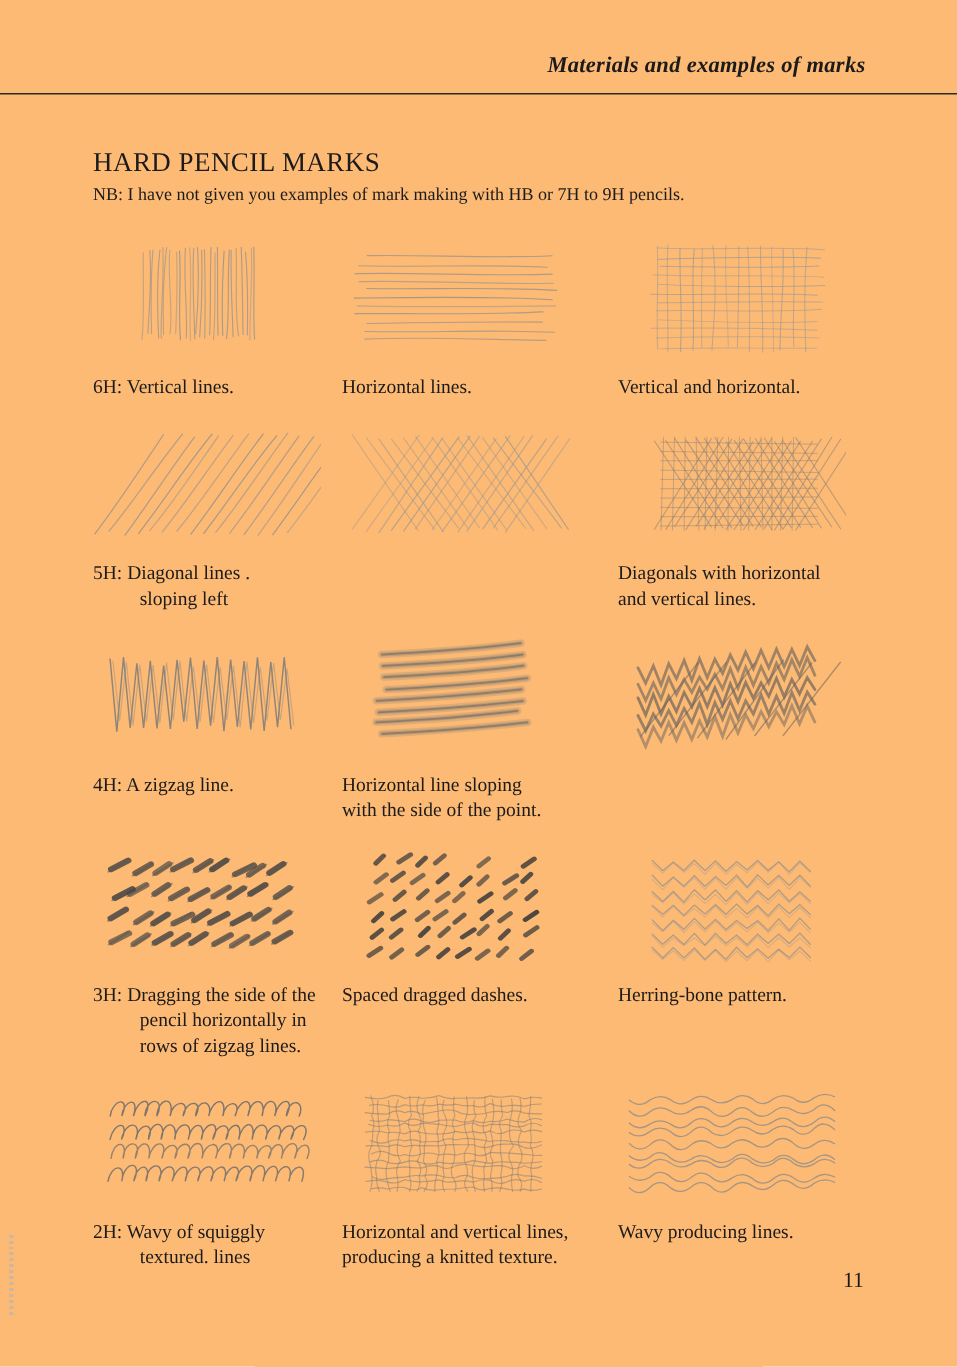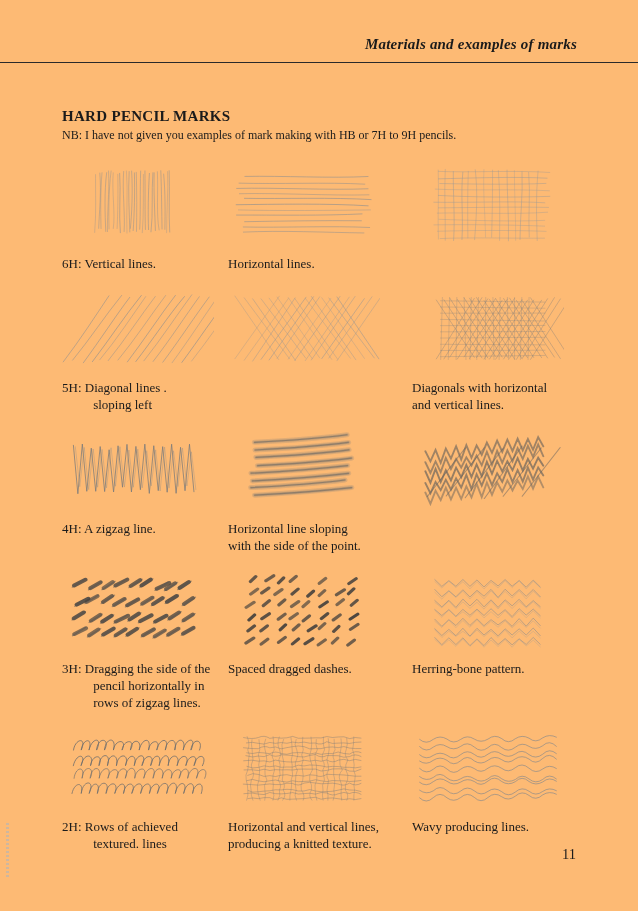--- a/index.html
+++ b/index.html
@@ -11,21 +11,21 @@
   .header-title{
     position:absolute;top:36px;right:61px;
     font-style:italic;font-weight:bold;font-size:15px;letter-spacing:.2px;
   }
   .rule{
     position:absolute;top:62px;left:0;width:638px;
     border:none;border-top:1px solid #2a2a2a;margin:0;
   }
   .content{position:absolute;top:98px;left:62px;right:40px;}
   .section-heading{
-    margin:10px 0 3px 0;font-size:15px;font-weight:bold;letter-spacing:.3px;
+    margin:0 0 3px 0;font-size:18px;font-weight:normal;letter-spacing:.3px;
   }
   .note{margin:0 0 22px 0;font-size:12px;}
   .grid{
     display:grid;grid-template-columns:166px 184px 183px;
     row-gap:16px;column-gap:0;
   }
   .cell{margin:0;}
   .sample{width:152px;height:84px;display:block;margin:0 0 7px 0;}
   .caption{
     font-size:13px;line-height:1.3;white-space:pre-line;
@@ -118,20 +118,21 @@
             <path d="M 24.5 28.7 C 60 30.8 110 28.4 144.6 30.7" fill="none" stroke="#979797" stroke-width="0.75" stroke-opacity="0.5080966548295692" stroke-linecap="round"></path>
             <path d="M 27.8 36.2 C 60 38.3 110 38.8 145.1 37.3" fill="none" stroke="#979797" stroke-width="0.75" stroke-opacity="0.6310463003115728" stroke-linecap="round"></path>
             <path d="M 23.0 44.3 C 60 45.0 110 42.7 139.8 45.0" fill="none" stroke="#979797" stroke-width="0.75" stroke-opacity="0.6135188785614446" stroke-linecap="round"></path>
             <path d="M 27.8 51.0 C 60 50.8 110 49.6 143.7 50.5" fill="none" stroke="#979797" stroke-width="0.75" stroke-opacity="0.5645451131509617" stroke-linecap="round"></path>
             <path d="M 26.6 57.3 C 60 56.3 110 59.1 142.8 56.2" fill="none" stroke="#979797" stroke-width="0.75" stroke-opacity="0.5196388819487765" stroke-linecap="round"></path>
             <path d="M 28.2 64.6 C 60 66.0 110 67.5 139.7 65.9" fill="none" stroke="#979797" stroke-width="0.75" stroke-opacity="0.4882581546204165" stroke-linecap="round"></path>
             <path d="M 23.1 71.3 C 60 70.7 110 71.3 139.6 72.8" fill="none" stroke="#979797" stroke-width="0.75" stroke-opacity="0.5200159301282838" stroke-linecap="round"></path>
             <path d="M 26.8 78.9 C 60 77.7 110 77.5 141.2 79.0" fill="none" stroke="#979797" stroke-width="0.75" stroke-opacity="0.48964117423165593" stroke-linecap="round"></path>
             <path d="M 29.6 87.6 C 60 85.9 110 87.5 139.5 87.1" fill="none" stroke="#979797" stroke-width="0.75" stroke-opacity="0.5006897569866852" stroke-linecap="round"></path>
           </svg>
+    <figcaption class="caption">Vertical and horizontal.</figcaption>
   </figure>
         <figure class="cell">
     <svg class="sample" viewBox="0 0 160 100" preserveAspectRatio="none" xmlns="http://www.w3.org/2000/svg">
             <path d="M 1.3 86.8 C 19.3 60 35.3 32 49.4 8.1" fill="none" stroke="#8f8f8f" stroke-width="0.9" stroke-opacity="0.6937988625490107" stroke-linecap="round"></path>
             <path d="M 11.2 84.7 C 29.2 60 45.2 32 62.8 7.6" fill="none" stroke="#8f8f8f" stroke-width="0.9" stroke-opacity="0.6447543063899502" stroke-linecap="round"></path>
             <path d="M 22.5 87.8 C 40.5 60 56.5 32 71.3 9.9" fill="none" stroke="#8f8f8f" stroke-width="0.9" stroke-opacity="0.7134533656178974" stroke-linecap="round"></path>
             <path d="M 32.0 86.5 C 50.0 60 66.0 32 83.5 7.7" fill="none" stroke="#8f8f8f" stroke-width="0.9" stroke-opacity="0.7544559298548847" stroke-linecap="round"></path>
             <path d="M 39.7 84.3 C 57.7 60 73.7 32 88.1 9.0" fill="none" stroke="#8f8f8f" stroke-width="0.9" stroke-opacity="0.5276231310446746" stroke-linecap="round"></path>
             <path d="M 48.6 85.3 C 66.6 60 82.6 32 98.2 8.9" fill="none" stroke="#8f8f8f" stroke-width="0.9" stroke-opacity="0.5669214197667316" stroke-linecap="round"></path>
             <path d="M 58.9 84.6 C 76.9 60 92.9 32 109.1 7.7" fill="none" stroke="#8f8f8f" stroke-width="0.9" stroke-opacity="0.561336672201287" stroke-linecap="round"></path>
@@ -437,21 +438,21 @@
           </svg>
     <figcaption class="caption">Herring-bone pattern.</figcaption>
   </figure>
         <figure class="cell">
     <svg class="sample" viewBox="0 0 160 100" preserveAspectRatio="none" xmlns="http://www.w3.org/2000/svg">
             <path d="M 12.1 26.3 c 1.4 -13.6 14.6 -16.5 8.1 0 c 1.3 -13.0 12.7 -16.7 8.2 0 c 3.0 -15.2 14.9 -16.3 8.0 0 c 1.1 -16.5 15.1 -14.5 8.3 0 c 1.3 -15.6 13.3 -16.2 9.4 0 c 1.6 -13.1 15.2 -14.0 9.1 0 c 1.5 -13.4 15.2 -13.4 8.8 0 c 1.1 -15.0 12.9 -13.0 9.2 0 c 2.7 -14.2 13.5 -16.7 9.9 0 c 1.5 -13.2 14.1 -13.5 8.6 0 c 2.2 -13.9 14.4 -16.7 9.0 0 c 1.5 -14.8 13.7 -15.9 10.0 0 c 1.2 -17.0 12.9 -14.4 8.8 0 c 2.4 -14.5 15.3 -16.9 8.2 0 c 1.3 -15.1 13.8 -13.4 9.0 0" fill="none" stroke="#6d6d6d" stroke-width="1" stroke-opacity="0.8859303470235318" stroke-linecap="round"></path>
             <path d="M 11.9 44.9 c 3.0 -15.3 14.4 -15.0 8.1 0 c 3.0 -16.5 15.0 -14.1 10.0 0 c 1.3 -13.5 14.4 -14.9 8.9 0 c 1.0 -16.3 13.8 -15.8 8.9 0 c 1.1 -16.1 12.5 -15.1 9.5 0 c 1.0 -15.2 14.5 -15.9 9.5 0 c 3.0 -16.4 13.4 -13.5 9.2 0 c 1.7 -15.6 15.1 -16.0 8.1 0 c 2.3 -15.4 15.2 -13.7 9.2 0 c 1.3 -13.4 12.9 -16.8 8.9 0 c 2.8 -15.3 12.7 -16.4 9.5 0 c 1.3 -16.1 14.2 -14.3 9.4 0 c 2.1 -14.7 14.7 -14.9 9.2 0 c 2.1 -14.3 15.5 -14.6 8.6 0 c 2.2 -15.3 15.3 -14.4 8.9 0" fill="none" stroke="#6d6d6d" stroke-width="1" stroke-opacity="0.886811119923368" stroke-linecap="round"></path>
             <path d="M 12.7 59.9 c 1.2 -13.9 12.5 -15.8 8.4 0 c 1.1 -16.6 14.7 -14.5 8.5 0 c 1.2 -14.9 12.8 -16.2 9.5 0 c 2.2 -14.8 14.7 -15.9 9.2 0 c 1.9 -14.3 14.9 -13.2 9.2 0 c 1.4 -15.6 15.1 -14.5 9.1 0 c 1.9 -15.8 12.9 -15.9 9.9 0 c 1.4 -13.5 15.1 -16.0 9.5 0 c 2.6 -15.1 15.2 -16.1 9.8 0 c 1.3 -15.2 13.8 -14.9 9.6 0 c 1.4 -13.8 13.2 -13.8 9.5 0 c 1.4 -13.6 15.0 -13.7 8.3 0 c 2.0 -14.1 13.0 -15.2 9.0 0 c 2.6 -15.8 15.3 -15.5 9.3 0 c 2.0 -14.1 14.1 -13.9 8.7 0" fill="none" stroke="#6d6d6d" stroke-width="1" stroke-opacity="0.7247687780763954" stroke-linecap="round"></path>
             <path d="M 10.5 78.0 c 2.4 -13.9 12.9 -14.7 9.7 0 c 1.6 -16.8 15.2 -16.8 8.4 0 c 2.4 -15.6 13.2 -14.2 8.6 0 c 1.0 -16.5 14.7 -16.2 9.1 0 c 1.2 -14.5 14.8 -16.2 9.2 0 c 3.0 -13.3 14.1 -16.6 9.2 0 c 1.9 -15.9 14.9 -14.1 8.7 0 c 2.9 -15.9 15.1 -14.7 9.3 0 c 1.4 -13.2 14.0 -16.9 9.3 0 c 2.4 -15.2 14.6 -14.5 8.3 0 c 2.3 -15.4 15.3 -16.7 9.8 0 c 2.1 -16.2 14.3 -16.7 9.1 0 c 3.0 -16.6 14.3 -15.1 8.8 0 c 2.3 -14.8 14.0 -16.4 9.4 0 c 1.5 -13.5 13.9 -16.6 9.2 0" fill="none" stroke="#6d6d6d" stroke-width="1" stroke-opacity="0.8268755782861262" stroke-linecap="round"></path>
           </svg>
-    <figcaption class="caption hang">2H: Rows of achieved
+    <figcaption class="caption hang">2H: Wavy of squiggly
 textured. lines</figcaption>
   </figure>
         <figure class="cell">
     <svg class="sample" viewBox="0 0 160 100" preserveAspectRatio="none" xmlns="http://www.w3.org/2000/svg">
             <path d="M 16.4 11.4 Q 26 13.7 32 11.3 Q 38 8.0 44 12.3 Q 50 10.5 56 12.1 Q 62 12.3 68 10.0 Q 74 13.3 80 12.1 Q 86 12.1 92 11.7 Q 98 12.7 104 10.2 Q 110 12.2 116 10.7 Q 122 9.3 128 12.6 Q 134 10.4 140 12.0" fill="none" stroke="#777777" stroke-width="0.9" stroke-opacity="0.5" stroke-linecap="round"></path>
             <path d="M 19.4 17.7 Q 26 16.1 32 18.3 Q 38 20.5 44 17.2 Q 50 19.3 56 17.3 Q 62 19.3 68 16.8 Q 74 18.4 80 16.8 Q 86 18.7 92 17.9 Q 98 20.9 104 16.3 Q 110 19.6 116 18.0 Q 122 17.3 128 18.4 Q 134 16.6 140 16.7" fill="none" stroke="#777777" stroke-width="0.9" stroke-opacity="0.5" stroke-linecap="round"></path>
             <path d="M 16.3 23.5 Q 26 24.9 32 24.6 Q 38 20.1 44 23.6 Q 50 21.0 56 24.8 Q 62 23.2 68 22.2 Q 74 20.6 80 22.2 Q 86 26.2 92 24.6 Q 98 25.3 104 23.0 Q 110 21.9 116 23.4 Q 122 20.6 128 23.9 Q 134 24.7 140 24.5" fill="none" stroke="#777777" stroke-width="0.9" stroke-opacity="0.5" stroke-linecap="round"></path>
             <path d="M 19.7 29.6 Q 26 31.5 32 29.1 Q 38 29.5 44 30.6 Q 50 26.9 56 30.4 Q 62 32.6 68 29.6 Q 74 29.1 80 29.5 Q 86 32.5 92 29.7 Q 98 32.7 104 30.4 Q 110 31.4 116 28.6 Q 122 31.0 128 31.0 Q 134 26.4 140 29.2" fill="none" stroke="#777777" stroke-width="0.9" stroke-opacity="0.5" stroke-linecap="round"></path>
             <path d="M 18.8 33.0 Q 26 35.8 32 33.4 Q 38 35.6 44 31.7 Q 50 35.5 56 31.9 Q 62 32.2 68 32.8 Q 74 34.5 80 34.5 Q 86 32.5 92 31.5 Q 98 36.4 104 32.8 Q 110 32.8 116 33.0 Q 122 36.1 128 34.0 Q 134 30.0 140 33.9" fill="none" stroke="#777777" stroke-width="0.9" stroke-opacity="0.5" stroke-linecap="round"></path>
             <path d="M 16.5 39.0 Q 26 37.3 32 39.5 Q 38 38.3 44 40.4 Q 50 36.5 56 39.5 Q 62 40.6 68 40.5 Q 74 40.7 80 38.4 Q 86 40.4 92 38.4 Q 98 41.0 104 38.0 Q 110 42.3 116 38.3 Q 122 36.0 128 38.9 Q 134 36.0 140 38.6" fill="none" stroke="#777777" stroke-width="0.9" stroke-opacity="0.5" stroke-linecap="round"></path>

